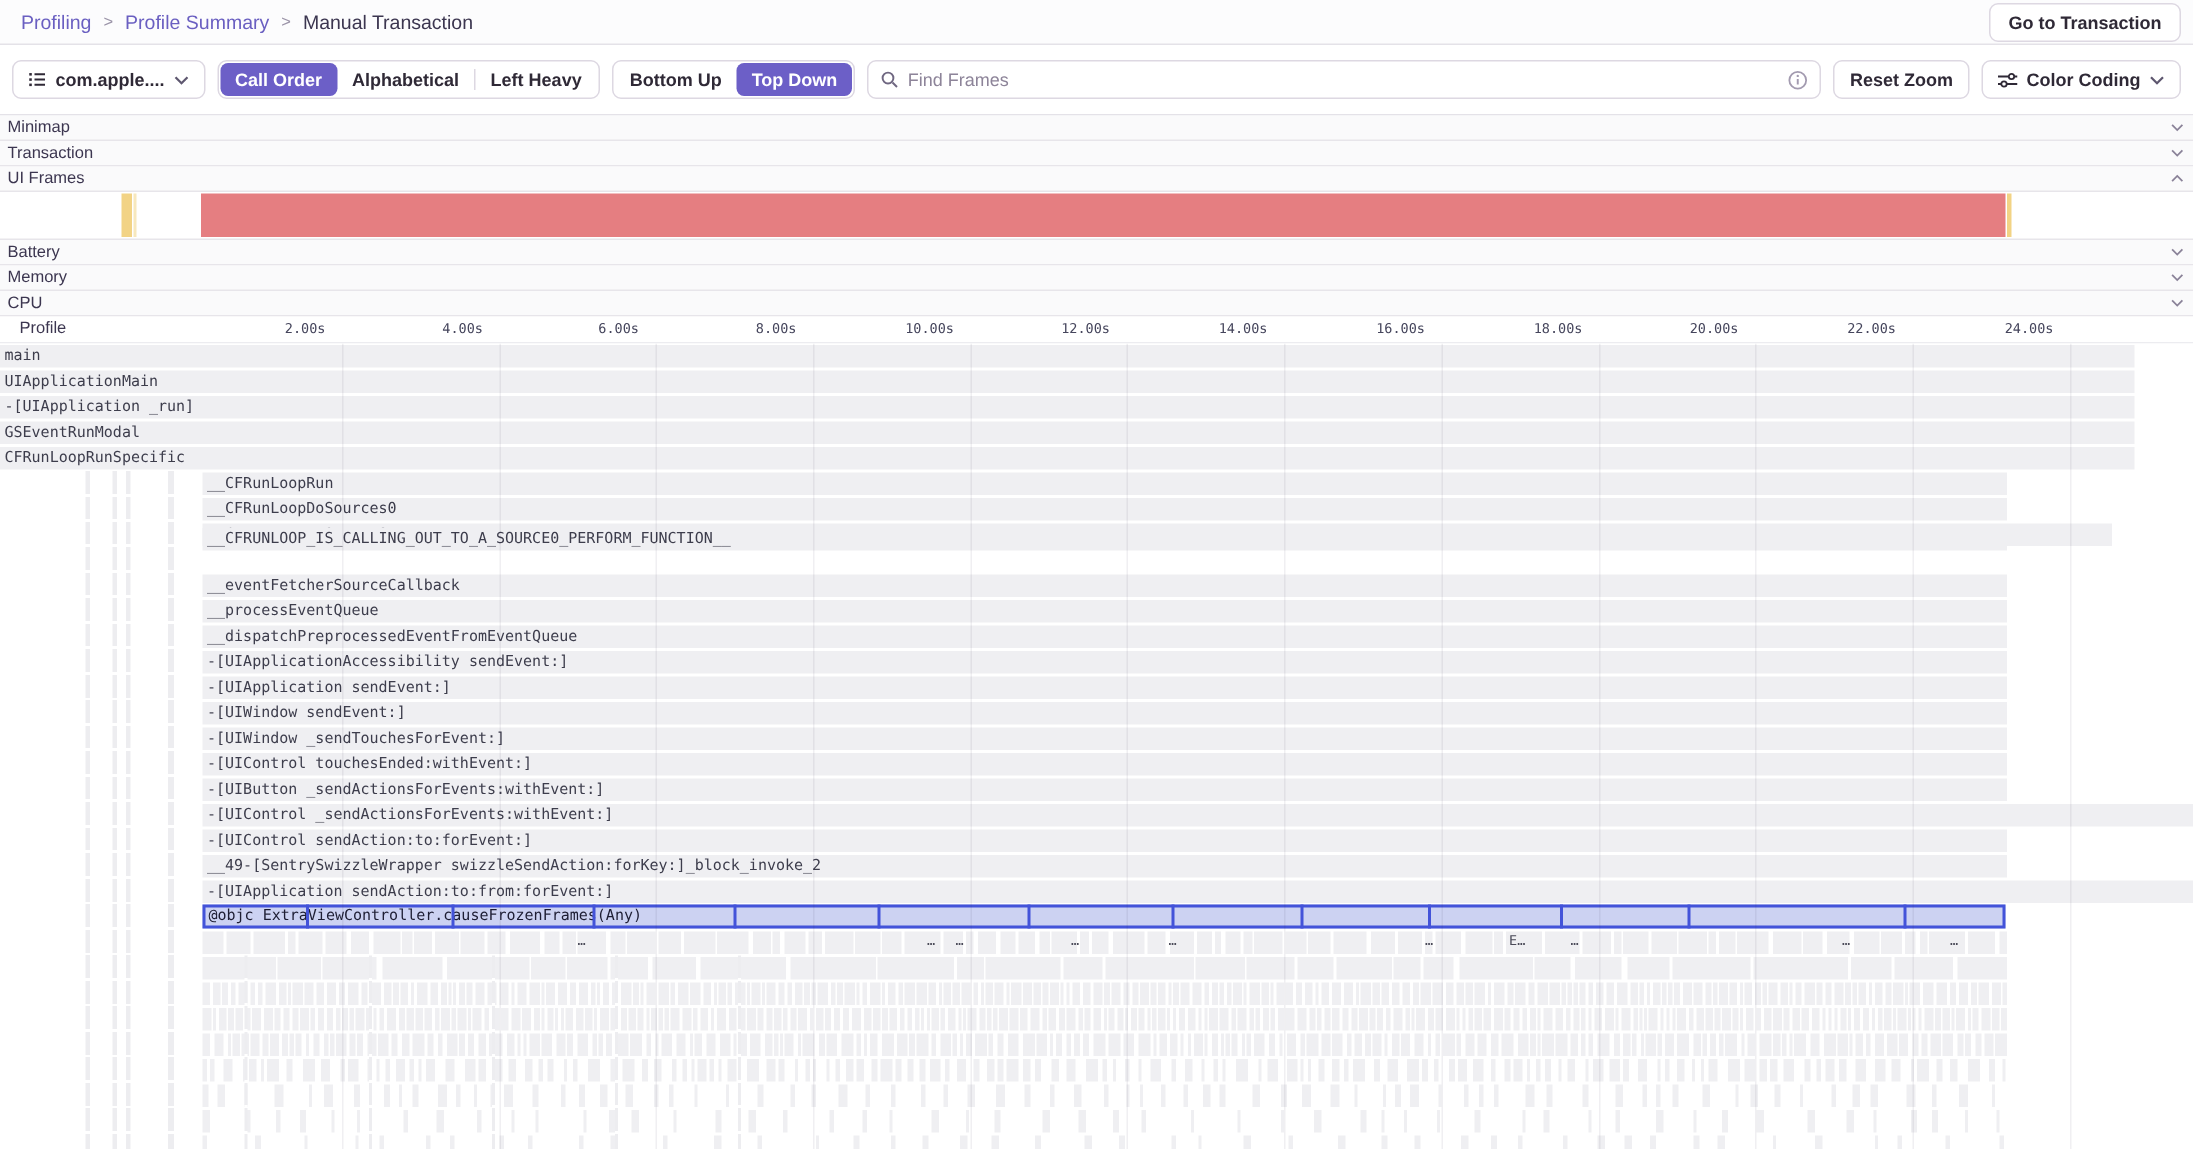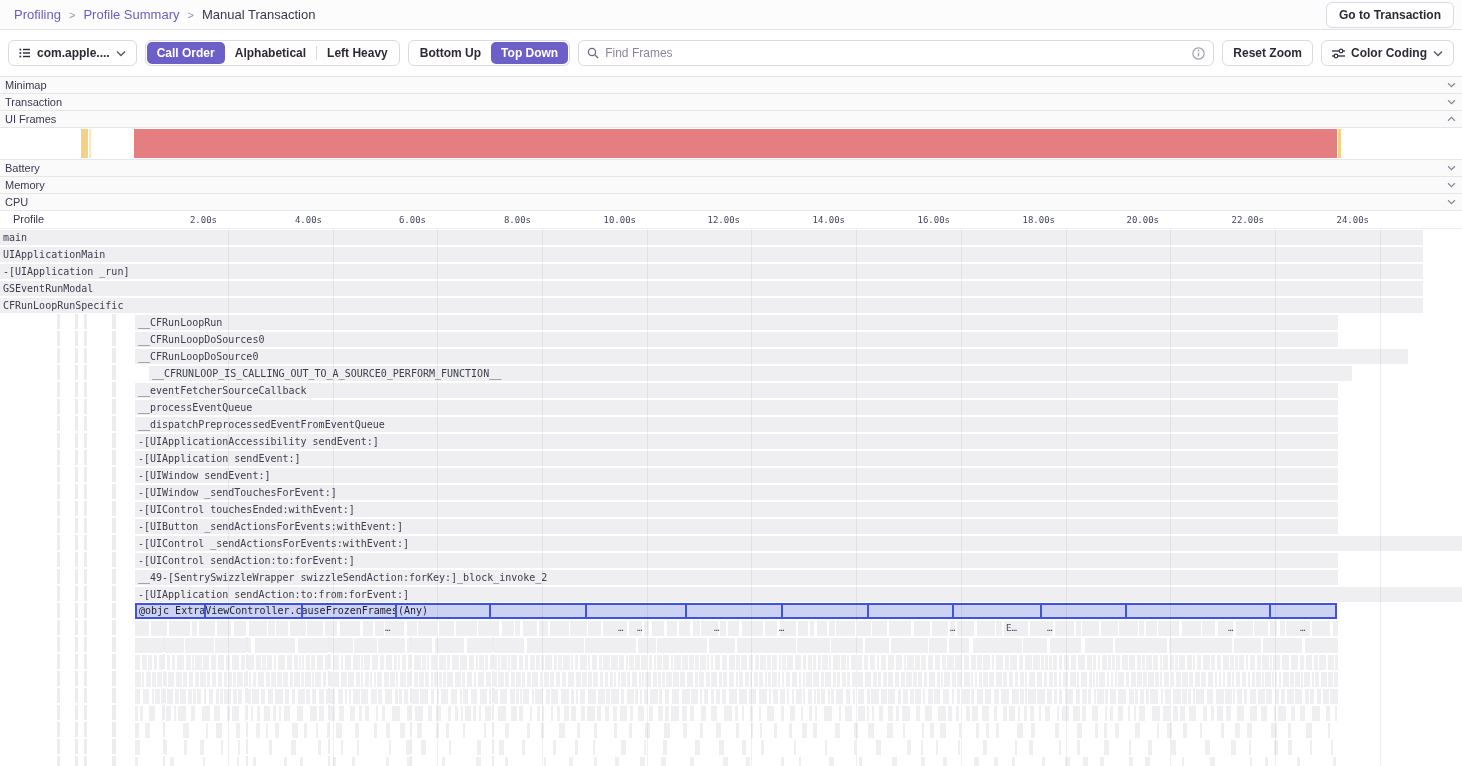--- a/index.html
+++ b/index.html
@@ -246,21 +246,21 @@
       <div class="frow" style="left: 0px; top: 35px; width: 1423px;">-[UIApplication _run]</div>
       <div class="frow" style="left: 0px; top: 52px; width: 1423px;">GSEventRunModal</div>
       <div class="frow" style="left: 0px; top: 69px; width: 1423px;">CFRunLoopRunSpecific</div>
       <div class="strip" style="left: 57px; top: 85px; width: 3px; height: 453px;"></div>
       <div class="strip" style="left: 75px; top: 85px; width: 3px; height: 453px;"></div>
       <div class="strip" style="left: 84px; top: 85px; width: 3px; height: 453px;"></div>
       <div class="strip" style="left: 112px; top: 85px; width: 4px; height: 453px;"></div>
       <div class="frow" style="left: 135px; top: 86px; width: 1203px;">__CFRunLoopRun</div>
       <div class="frow" style="left: 135px; top: 103px; width: 1203px;">__CFRunLoopDoSources0</div>
       <div class="frow" style="left: 135px; top: 120px; width: 1273px;">__CFRunLoopDoSource0</div>
-      <div class="frow" style="left: 135px; top: 137px; width: 1203px; margin-left: 14px;">__CFRUNLOOP_IS_CALLING_OUT_TO_A_SOURCE0_PERFORM_FUNCTION__</div>
+      <div class="frow" style="left: 135px; top: 123px; width: 1203px;">__CFRUNLOOP_IS_CALLING_OUT_TO_A_SOURCE0_PERFORM_FUNCTION__</div>
       <div class="frow" style="left: 135px; top: 154px; width: 1203px;">__eventFetcherSourceCallback</div>
       <div class="frow" style="left: 135px; top: 171px; width: 1203px;">__processEventQueue</div>
       <div class="frow" style="left: 135px; top: 188px; width: 1203px;">__dispatchPreprocessedEventFromEventQueue</div>
       <div class="frow" style="left: 135px; top: 205px; width: 1203px;">-[UIApplicationAccessibility sendEvent:]</div>
       <div class="frow" style="left: 135px; top: 222px; width: 1203px;">-[UIApplication sendEvent:]</div>
       <div class="frow" style="left: 135px; top: 239px; width: 1203px;">-[UIWindow sendEvent:]</div>
       <div class="frow" style="left: 135px; top: 256px; width: 1203px;">-[UIWindow _sendTouchesForEvent:]</div>
       <div class="frow" style="left: 135px; top: 273px; width: 1203px;">-[UIControl touchesEnded:withEvent:]</div>
       <div class="frow" style="left: 135px; top: 290px; width: 1203px;">-[UIButton _sendActionsForEvents:withEvent:]</div>
       <div class="frow" style="left: 135px; top: 307px; width: 1410px;">-[UIControl _sendActionsForEvents:withEvent:]</div>

